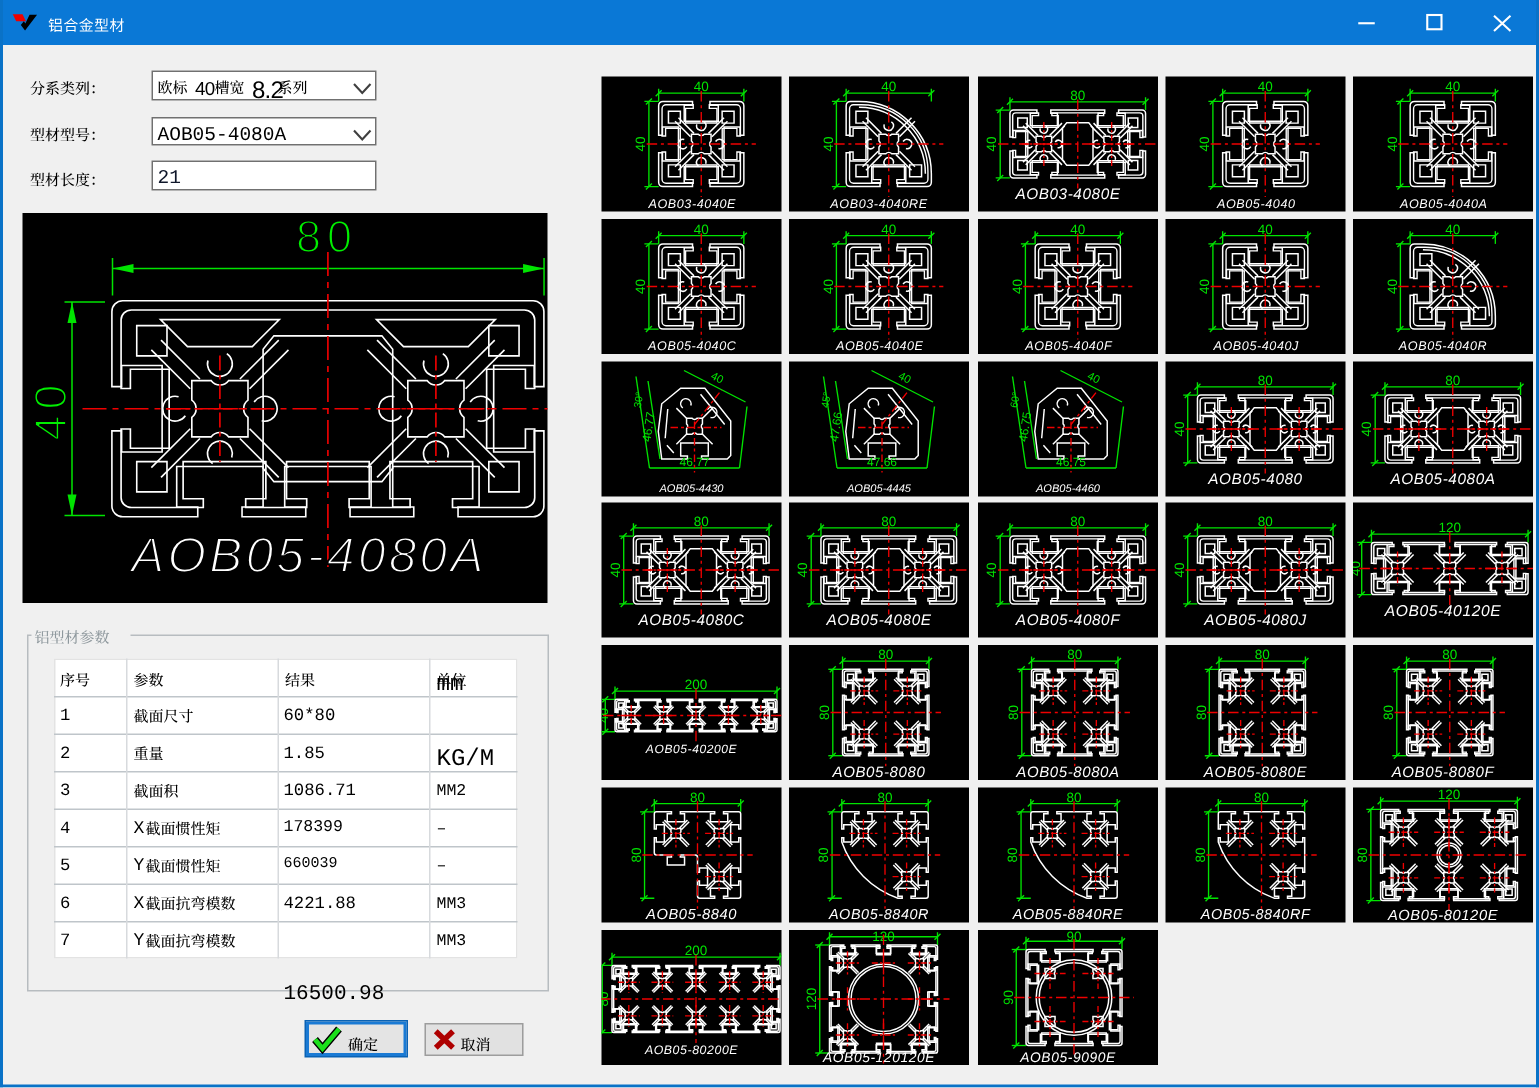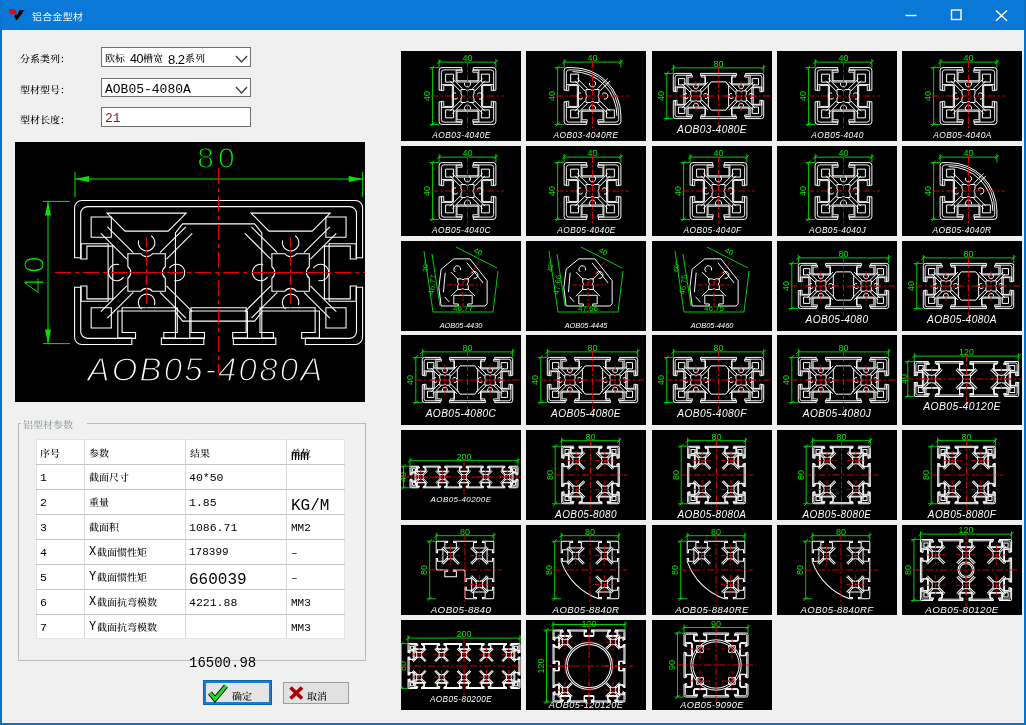--- a/index.html
+++ b/index.html
@@ -25,21 +25,21 @@
 <div class="abs" style="left:101px;top:47px;width:150px;height:20px;background:#fff;border:1px solid #707070;"></div>
 <div class="abs" style="left:101px;top:78px;width:150px;height:19px;background:#fff;border:1px solid #707070;"></div>
 <div class="abs" style="left:101px;top:107px;width:150px;height:20px;background:#fff;border:1px solid #707070;"></div>
 <svg class="abs" style="left:235px;top:55px" width="13" height="9">
     <path d="M1 1 L6.5 7 L12 1" stroke="#404040" stroke-width="1.4" fill="none"></path>
   </svg>
 <svg class="abs" style="left:235px;top:85.5px" width="13" height="9">
     <path d="M1 1 L6.5 7 L12 1" stroke="#404040" stroke-width="1.4" fill="none"></path>
   </svg>
 <div class="abs mono" style="left:105px;top:82px;font-size:13px;color:#000">AOB05-4080A</div>
-<div class="abs mono" style="left:105px;top:111px;font-size:13px;color:#7f1d1d">21</div>
+<div class="abs mono" style="left:105px;top:111px;font-size:13px;color:#0f172a">21</div>
 <svg class="abs" style="left:15px;top:142px;background:#000" width="350" height="260" viewBox="0 0 350 260">
     <g stroke="#00e400" fill="none" stroke-width="1">
       <path d="M60 37 H347.7"></path>
       <path d="M60 55 V30"></path>
       <path d="M347.7 55 V30"></path>
       <path d="M33 59.4 V201.6"></path>
       <path d="M55 59.4 H28"></path>
       <path d="M55 201.6 H28"></path>
     </g>
     <g fill="#00e400">
@@ -107,33 +107,33 @@
 <div class="abs" style="left:36px;top:464px;width:309px;height:1px;background:#bfc5ca"></div>
 <div class="abs" style="left:36px;top:489px;width:309px;height:1px;background:#bfc5ca"></div>
 <div class="abs" style="left:36px;top:514px;width:309px;height:1px;background:#bfc5ca"></div>
 <div class="abs" style="left:36px;top:539px;width:309px;height:1px;background:#bfc5ca"></div>
 <div class="abs" style="left:36px;top:564px;width:309px;height:1px;background:#bfc5ca"></div>
 <div class="abs" style="left:36px;top:589px;width:309px;height:1px;background:#bfc5ca"></div>
 <div class="abs" style="left:36px;top:614px;width:309px;height:1px;background:#bfc5ca"></div>
 <div class="abs" style="left:84px;top:439px;width:1px;height:200px;background:#d7dadd"></div>
 <div class="abs" style="left:185px;top:439px;width:1px;height:200px;background:#d7dadd"></div>
 <div class="abs" style="left:286px;top:439px;width:1px;height:200px;background:#d7dadd"></div>
-<div class="abs mono" style="left:189px;top:471px;font-size:11.5px">40*50</div>
+<div class="abs mono" style="left:189px;top:471px;font-size:11.5px">60*80</div>
 <div class="abs mono" style="left:291px;top:448px;font-size:15px">mm</div>
 <div class="abs mono" style="left:40px;top:471px;font-size:11.5px">1</div>
 <div class="abs mono" style="left:189px;top:496px;font-size:11.5px">1.85</div>
 <div class="abs mono" style="left:291px;top:497px;font-size:16px">KG/M</div>
 <div class="abs mono" style="left:40px;top:496px;font-size:11.5px">2</div>
 <div class="abs mono" style="left:189px;top:521px;font-size:11.5px">1086.71</div>
 <div class="abs mono" style="left:291px;top:522px;font-size:11px">MM2</div>
 <div class="abs mono" style="left:40px;top:521px;font-size:11.5px">3</div>
 <div class="abs mono" style="left:189px;top:546px;font-size:11px">178399</div>
 <div class="abs mono" style="left:291px;top:547px;font-size:11px">–</div>
 <div class="abs mono" style="left:40px;top:546px;font-size:11.5px">4</div>
-<div class="abs mono" style="left:189px;top:571px;font-size:16px">660039</div>
+<div class="abs mono" style="left:189px;top:571px;font-size:10px">660039</div>
 <div class="abs mono" style="left:291px;top:572px;font-size:11px">–</div>
 <div class="abs mono" style="left:40px;top:571px;font-size:11.5px">5</div>
 <div class="abs mono" style="left:189px;top:596px;font-size:11.5px">4221.88</div>
 <div class="abs mono" style="left:291px;top:597px;font-size:11px">MM3</div>
 <div class="abs mono" style="left:40px;top:596px;font-size:11.5px">6</div>
 <div class="abs mono" style="left:189px;top:655px;font-size:14px">16500.98</div>
 <div class="abs mono" style="left:291px;top:622px;font-size:11px">MM3</div>
 <div class="abs mono" style="left:40px;top:621px;font-size:11.5px">7</div>
 <div class="abs" style="left:204px;top:681px;width:67px;height:23px;background:#e4e4e4;border:2px solid #1a7ad4;outline:1px solid #0a62b4"></div>
 <div class="abs" style="left:283px;top:682px;width:66px;height:22px;background:#e1e1e1;border:1px solid #9d9d9d"></div>
@@ -2160,21 +2160,21 @@
       <path d="M80 18.6 V39.4" stroke-dasharray="4 1.5 1.5 1.5"></path>
       <path d="M69.6 29 H90.4" stroke-dasharray="4 1.5 1.5 1.5"></path>
       <path d="M48 50.6 V71.4" stroke-dasharray="4 1.5 1.5 1.5"></path>
       <path d="M37.6 61 H58.4" stroke-dasharray="4 1.5 1.5 1.5"></path>
       <path d="M80 50.6 V71.4" stroke-dasharray="4 1.5 1.5 1.5"></path>
       <path d="M69.6 61 H90.4" stroke-dasharray="4 1.5 1.5 1.5"></path>
     </g>
     <text x="60" y="88" fill="#fff" font-size="9.2" font-style="italic" font-family="Liberation Sans" text-anchor="middle" letter-spacing="0.4">AOB05-9090E</text>
   </svg>
 <div class="abs" style="left:130px;top:51.5px;font-size:12.5px;letter-spacing:-0.5px">40</div>
-<div class="abs" style="left:168px;top:51.5px;font-size:13px;letter-spacing:-0.5px">8.2</div>
+<div class="abs" style="left:168px;top:51.5px;font-size:16px;letter-spacing:-0.5px">8.2</div>
 <div class="abs mono" style="left:89px;top:545px;font-size:12px">X</div>
 <div class="abs mono" style="left:89px;top:570px;font-size:12px">Y</div>
 <div class="abs mono" style="left:89px;top:595px;font-size:12px">X</div>
 <div class="abs mono" style="left:89px;top:620px;font-size:12px">Y</div>
 <svg class="abs" style="left:0;top:0;pointer-events:none" width="1026" height="725">
     <defs>
       <path id="g0" d="M531 730H813V526H531ZM460 798V458H888V798ZM430 336V-78H502V-26H846V-72H921V336ZM502 43V267H846V43ZM183 838C151 744 96 655 34 596C46 579 66 542 72 526C107 561 141 606 171 655H394V726H211C225 756 239 787 250 818ZM61 344V275H200V77C200 28 167 -6 149 -20C161 -32 181 -58 188 -73C204 -55 230 -36 398 72C391 86 382 115 378 135L269 69V275H389V344H269V479H372V547H108V479H200V344Z"></path>
       <path id="g1" d="M517 843C415 688 230 554 40 479C61 462 82 433 94 413C146 436 198 463 248 494V444H753V511C805 478 859 449 916 422C927 446 950 473 969 490C810 557 668 640 551 764L583 809ZM277 513C362 569 441 636 506 710C582 630 662 567 749 513ZM196 324V-78H272V-22H738V-74H817V324ZM272 48V256H738V48Z"></path>
       <path id="g2" d="M198 218C236 161 275 82 291 34L356 62C340 111 299 187 260 242ZM733 243C708 187 663 107 628 57L685 33C721 79 767 152 804 215ZM499 849C404 700 219 583 30 522C50 504 70 475 82 453C136 473 190 497 241 526V470H458V334H113V265H458V18H68V-51H934V18H537V265H888V334H537V470H758V533C812 502 867 476 919 457C931 477 954 506 972 522C820 570 642 674 544 782L569 818ZM746 540H266C354 592 435 656 501 729C568 660 655 593 746 540Z"></path>
       <path id="g3" d="M635 783V448H704V783ZM822 834V387C822 374 818 370 802 369C787 368 737 368 680 370C691 350 701 321 705 301C776 301 825 302 855 314C885 325 893 344 893 386V834ZM388 733V595H264V601V733ZM67 595V528H189C178 461 145 393 59 340C73 330 98 302 108 288C210 351 248 441 259 528H388V313H459V528H573V595H459V733H552V799H100V733H195V602V595ZM467 332V221H151V152H467V25H47V-45H952V25H544V152H848V221H544V332Z"></path>

